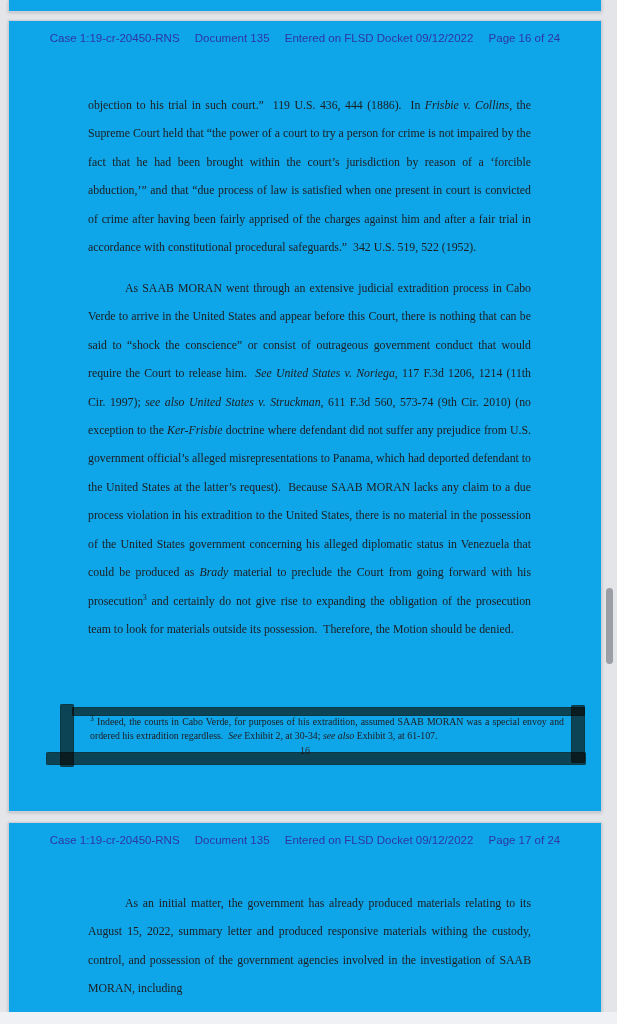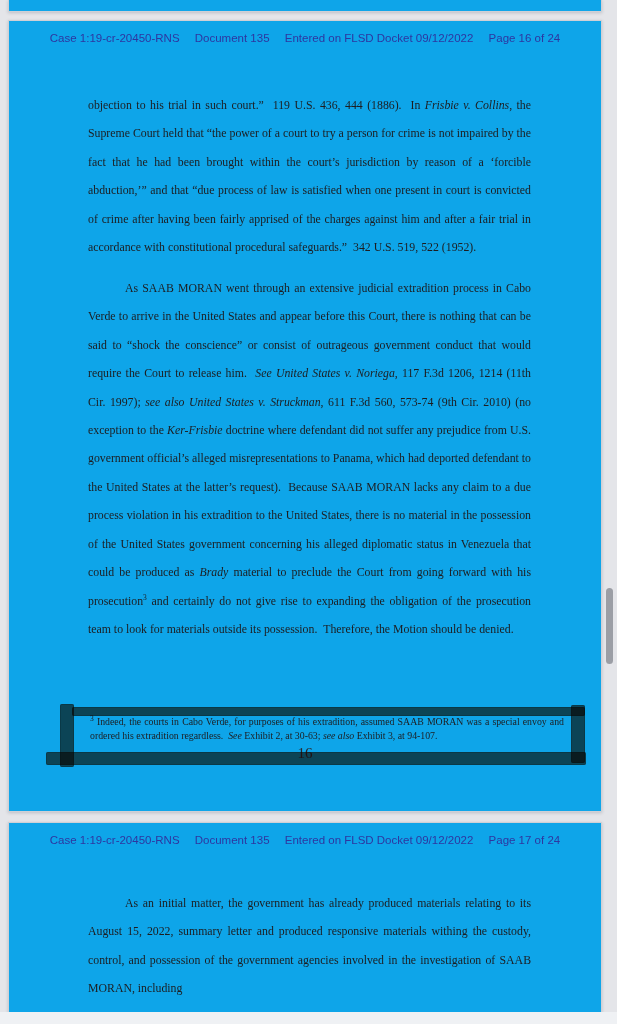--- a/index.html
+++ b/index.html
@@ -54,21 +54,21 @@
     font-size:9.8px;
     line-height:13.6px;
     color:#1d1d20;
     text-align:justify;
   }
   .page-number{
     position:absolute;
     top:724px;
     left:0;right:0;
     text-align:center;
-    font-size:15px;
+    font-size:10px;
     color:#2a2a2e;
   }
   .red-bar{
     position:absolute;
     background:#c1463a;
     opacity:.82;
     mix-blend-mode:multiply;
     border-radius:2px;
     box-shadow:inset 0 0 0 1px rgba(148,38,27,.65);
     z-index:3;
@@ -102,21 +102,21 @@
     <span>Document 135</span>
     <span>Entered on FLSD Docket 09/12/2022</span>
     <span>Page 16 of 24</span>
   </div>
 
   <div class="body-text" id="body-16">
     <p><span>objection to his trial in such court.” &nbsp;119 U.S. 436, 444 (1886). &nbsp;In </span><i>Frisbie v. Collins</i><span>, the Supreme Court held that “the power of a court to try a person for crime is not impaired by the fact that he had been brought within the court’s jurisdiction by reason of a ‘forcible abduction,’” and that “due process of law is satisfied when one present in court is convicted of crime after having been fairly apprised of the charges against him and after a fair trial in accordance with constitutional procedural safeguards.” &nbsp;342 U.S. 519, 522 (1952).</span></p>
     <p class="ind"><span>As SAAB MORAN went through an extensive judicial extradition process in Cabo Verde to arrive in the United States and appear before this Court, there is nothing that can be said to “shock the conscience” or consist of outrageous government conduct that would require the Court to release him. &nbsp;</span><i>See United States v. Noriega</i><span>, 117 F.3d 1206, 1214 (11th Cir. 1997); </span><i>see also</i><span> </span><i>United States v. Struckman</i><span>, 611 F.3d 560, 573-74 (9th Cir. 2010) (no exception to the </span><i>Ker-Frisbie</i><span> doctrine where defendant did not suffer any prejudice from U.S. government official’s alleged misrepresentations to Panama, which had deported defendant to the United States at the latter’s request). &nbsp;Because SAAB MORAN lacks any claim to a due process violation in his extradition to the United States, there is no material in the possession of the United States government concerning his alleged diplomatic status in Venezuela that could be produced as </span><i>Brady</i><span> material to preclude the Court from going forward with his prosecution</span><sup>3</sup><span> and certainly do not give rise to expanding the obligation of the prosecution team to look for materials outside its possession. &nbsp;Therefore, the Motion should be denied.</span></p>
   </div>
 
-  <div class="footnote"><sup>3</sup><span> Indeed, the courts in Cabo Verde, for purposes of his extradition, assumed SAAB MORAN was a special envoy and ordered his extradition regardless. &nbsp;</span><i>See</i><span> Exhibit 2, at 30-63; </span><i>see also</i><span> Exhibit 3, at 94-107.</span></div>
+  <div class="footnote"><sup>3</sup><span> Indeed, the courts in Cabo Verde, for purposes of his extradition, assumed SAAB MORAN was a special envoy and ordered his extradition regardless. &nbsp;</span><i>See</i><span> Exhibit 2, at 30-34; </span><i>see also</i><span> Exhibit 3, at 61-107.</span></div>
 
   <div class="page-number">16</div>
 
   <div class="red-bar" id="red-top"></div>
   <div class="red-bar" id="red-left"></div>
   <div class="red-bar" id="red-right"></div>
   <div class="red-bar" id="red-bottom"></div>
 </div>
 
 <div class="page" id="page-17">

